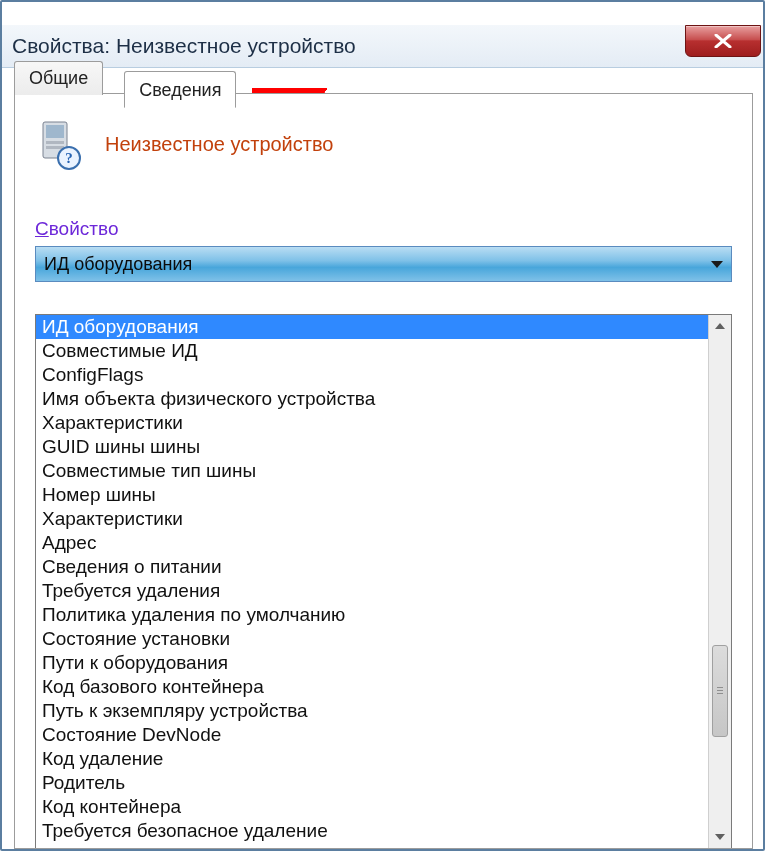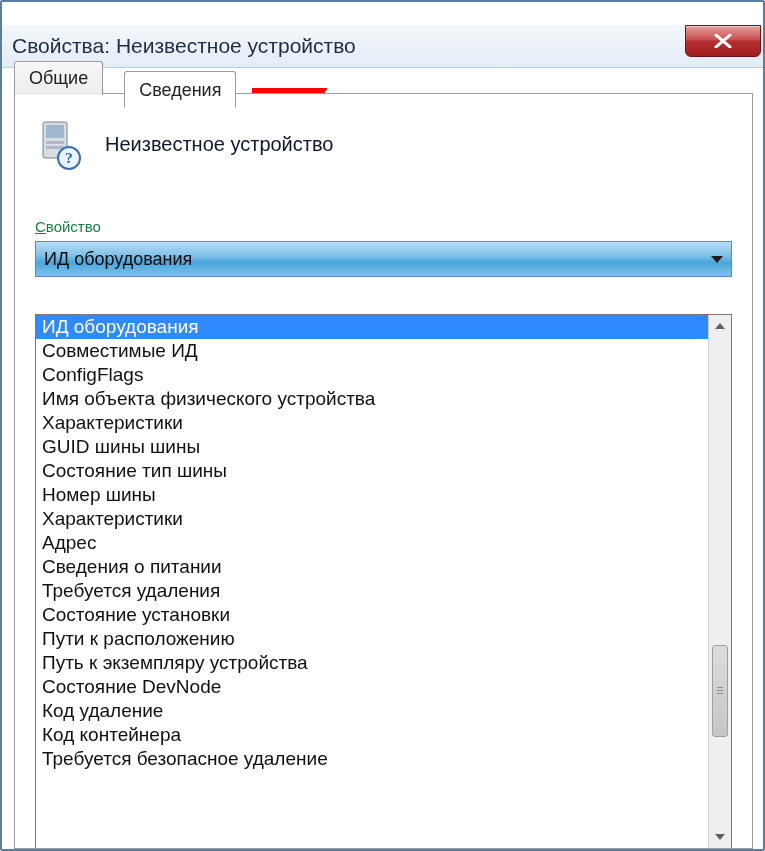--- a/index.html
+++ b/index.html
@@ -101,26 +101,26 @@
 
   .device-header {
     display: flex;
     align-items: center;
     gap: 18px;
     margin-top: 6px;
     margin-bottom: 28px;
   }
   .device-name {
     font-size: 20px;
-    color: #0f172a;
+    color: #c2410c;
   }
 
   .field-label {
-    font-size: 15px;
-    color: #15803d;
+    font-size: 19px;
+    color: #6d28d9;
     margin-bottom: 6px;
     margin-top: 48px;
   }
   .field-label .ul { text-decoration: underline; }
 
   
   .combo {
     height: 34px;
     border: 1px solid #5a8bbf;
     background: linear-gradient(to bottom, #b9ddf3 0%, #7fc1e8 40%, #48a6db 60%, #7fc1e8 100%);
@@ -259,31 +259,34 @@
       </div>
 
       <div class="dropdown">
         <div class="dd-list">
           <div class="dd-item selected">ИД оборудования</div>
           <div class="dd-item">Совместимые ИД</div>
           <div class="dd-item">ConfigFlags</div>
           <div class="dd-item">Имя объекта физического устройства</div>
           <div class="dd-item">Характеристики</div>
           <div class="dd-item">GUID шины шины</div>
-          <div class="dd-item">Состояние тип шины</div>
+          <div class="dd-item">Совместимые тип шины</div>
           <div class="dd-item">Номер шины</div>
           <div class="dd-item">Характеристики</div>
           <div class="dd-item">Адрес</div>
           <div class="dd-item">Сведения о питании</div>
           <div class="dd-item">Требуется удаления</div>
+          <div class="dd-item">Политика удаления по умолчанию</div>
           <div class="dd-item">Состояние установки</div>
-          <div class="dd-item">Пути к расположению</div>
+          <div class="dd-item">Пути к оборудования</div>
+          <div class="dd-item">Код базового контейнера</div>
           <div class="dd-item">Путь к экземпляру устройства</div>
           <div class="dd-item">Состояние DevNode</div>
           <div class="dd-item">Код удаление</div>
+          <div class="dd-item">Родитель</div>
           <div class="dd-item">Код контейнера</div>
           <div class="dd-item">Требуется безопасное удаление</div>
         </div>
         <div class="dd-scrollbar">
           <div class="dd-scroll-up">
             <svg width="10" height="6">
                 <path d="M0 6 L5 0 L10 6 Z" fill="#606060"></path>
               </svg>
           </div>
           <div class="dd-thumb"></div>

